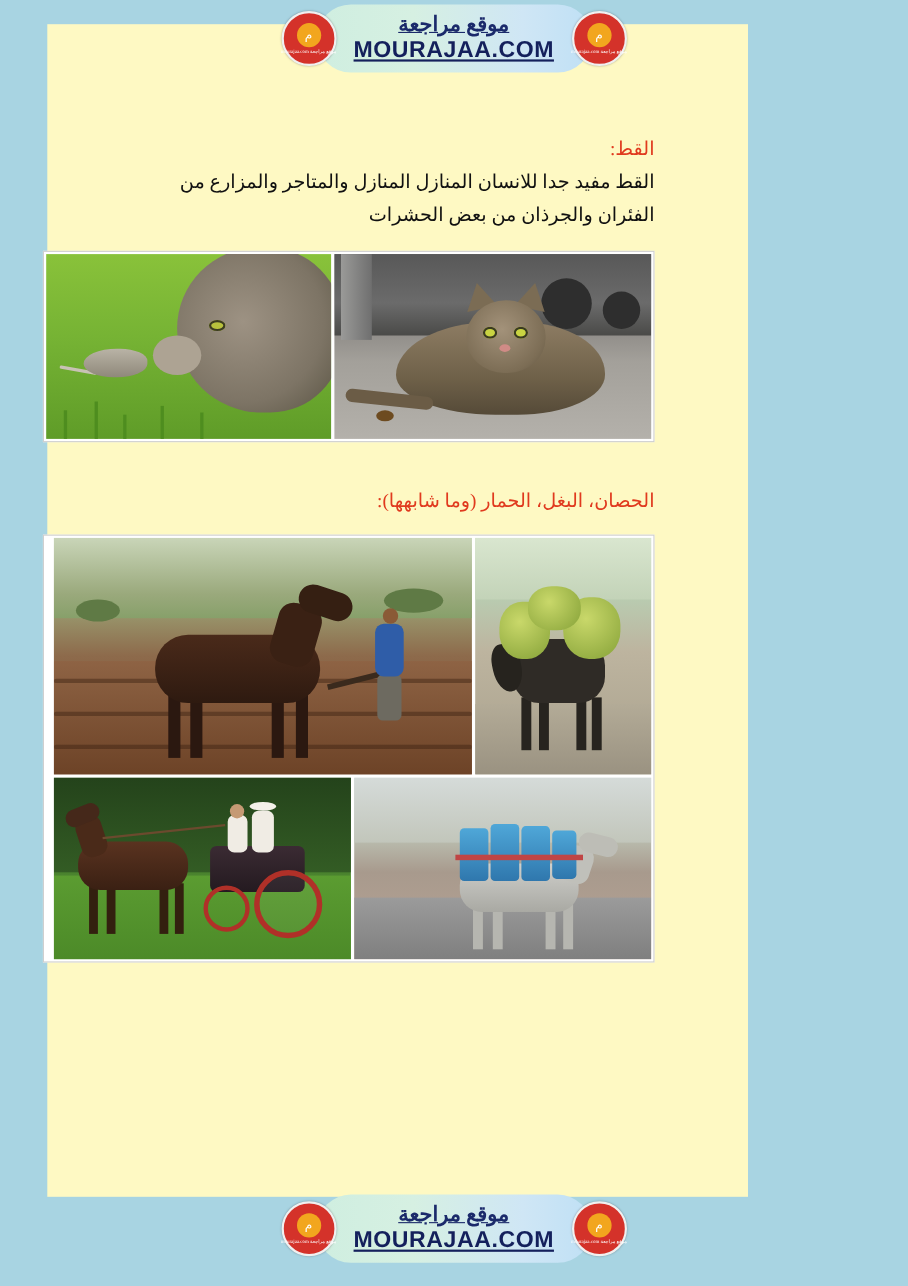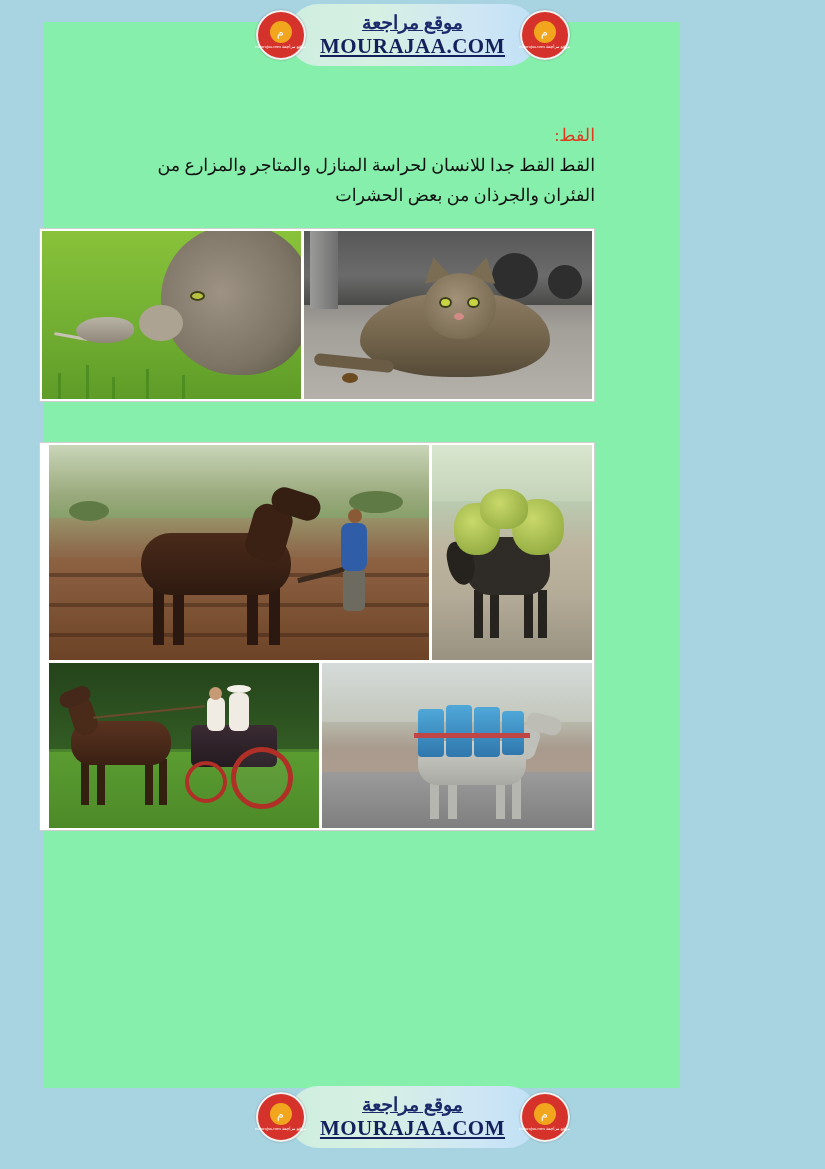--- a/index.html
+++ b/index.html
@@ -13,21 +13,21 @@
     font-family: "Liberation Serif", serif;
     overflow: hidden;
     position: relative;
   }
   .page {
     position: absolute;
     left: 43px;
     top: 22px;
     width: 637px;
     height: 1066px;
-    background: #86efac;
+    background: #fef9c3;
   }
 
   
   .banner {
     position: absolute;
     left: 0;
     width: 825px;
     height: 70px;
     display: flex;
     align-items: center;
@@ -55,21 +55,21 @@
     line-height: 22px;
     text-decoration: underline;
   }
   .banner-line2 {
     color: #14205c;
     font-size: 21px;
     font-weight: bold;
     letter-spacing: 0.5px;
     line-height: 24px;
     text-decoration: underline;
-    font-family: Liberation Serif, serif;
+    font-family: Liberation Sans, sans-serif;
   }
   .logo-badge {
     width: 46px;
     height: 46px;
     border-radius: 50%;
     background: #d4322a;
     border: 2px solid #f0f0f0;
     display: flex;
     flex-direction: column;
     align-items: center;
@@ -439,21 +439,21 @@
     <div class="logo-caption">موقع مراجعة
 mourajaa.com</div>
   </div>
 </div>
 
 <div class="page">
   <div class="content">
 
     <div>
       <p class="section-title">القط:</p>
-      <p class="section-paragraph">القط القط جدا للانسان لحراسة المنازل والمتاجر والمزارع من الفئران والجرذان من بعض الحشرات</p>
+      <p class="section-paragraph">القط مفيد جدا للانسان المنازل المنازل والمتاجر والمزارع من الفئران والجرذان من بعض الحشرات</p>
 
       <div class="figure-block" style="width:556px; margin-right:0;">
         <div class="figure-row">
 
           <div class="photo cat-street">
             <div class="garage"></div>
             <div class="pillar"></div>
             <div class="wheel w1"></div>
             <div class="wheel w2"></div>
             <div class="cat-body"></div>
@@ -478,20 +478,21 @@
             <div class="ear2"></div>
             <div class="cat-head-2"></div>
             <div class="muzzle"></div>
             <div class="eye2"></div>
           </div>
         </div>
       </div>
     </div>
 
     <div style="margin-top:40px;">
+      <p class="section-title">الحصان، البغل، الحمار  (وما شابهها):</p>
 
       <div class="figure-block" style="width:556px;">
         <div class="figure-row">
 
           <div class="photo donkey-load">
             <div class="sky"></div>
             <div class="road"></div>
             <div class="leg l1"></div>
             <div class="leg l2"></div>
             <div class="leg l3"></div>

